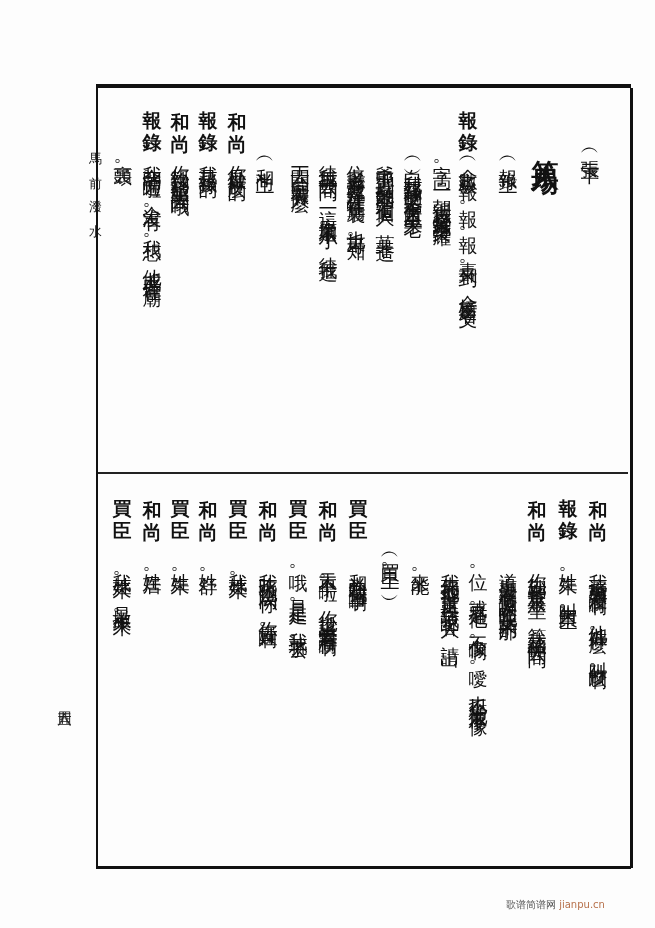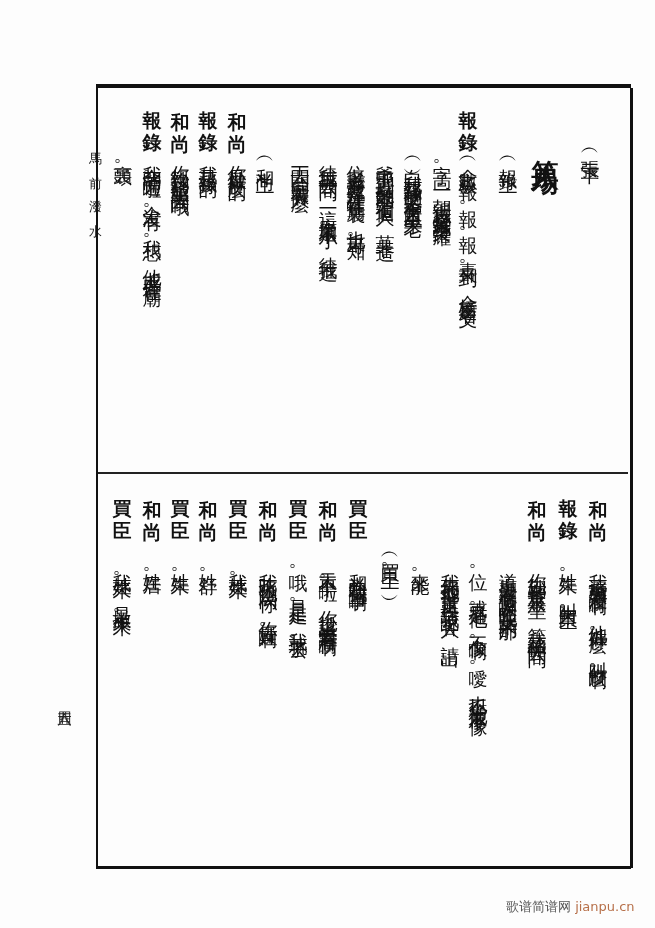--- a/index.html
+++ b/index.html
@@ -14,21 +14,21 @@
   .col { position: absolute; writing-mode: vertical-rl; text-orientation: upright;
          font-size: 19px; line-height: 26px; letter-spacing: 3.6px; white-space: nowrap; }
   .spk { position: absolute; font-size: 19px; font-weight: bold; writing-mode: vertical-rl;
          text-orientation: upright; letter-spacing: 22px; line-height: 26px; }
   .title { position: absolute; writing-mode: vertical-rl; text-orientation: upright;
            font-size: 27px; font-weight: bold; letter-spacing: 4px; line-height: 30px; }
   .margin { position: absolute; writing-mode: vertical-rl; text-orientation: upright;
             font-size: 13px; letter-spacing: 24px; color: #222; }
   .pgnum { position: absolute; writing-mode: vertical-rl; text-orientation: upright;
            font-size: 14px; letter-spacing: 1px; color: #222; }
-  .wm { position: absolute; left: 506px; top: 898px; font-size: 13px; color: #555;
+  .wm { position: absolute; left: 506px; top: 898px; font-size: 10px; color: #555;
         font-family: "DejaVu Sans", sans-serif; }
   .wm .lat { color: #b7704a; }
 </style>
 </head>
 <body>
 
 <div class="page">
 
   <div class="margin" style="left:88px; top:142px; width:16px;">馬前潑水</div>
   <div class="pgnum" style="left:56px; top:700px;">六四五</div>

